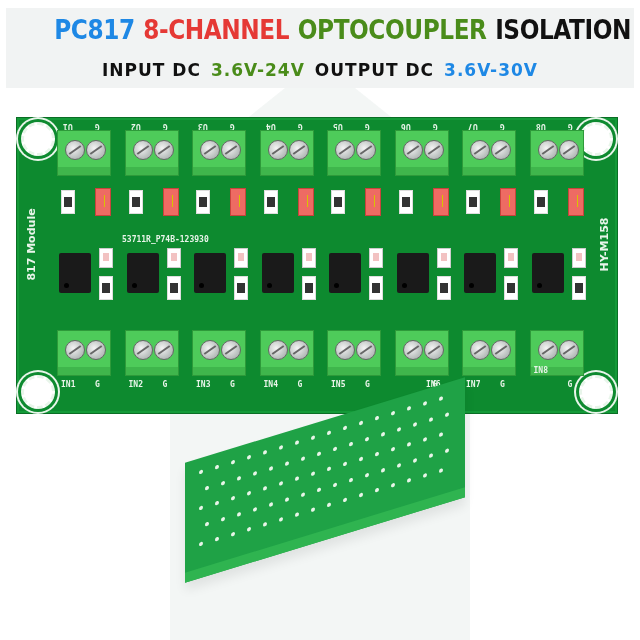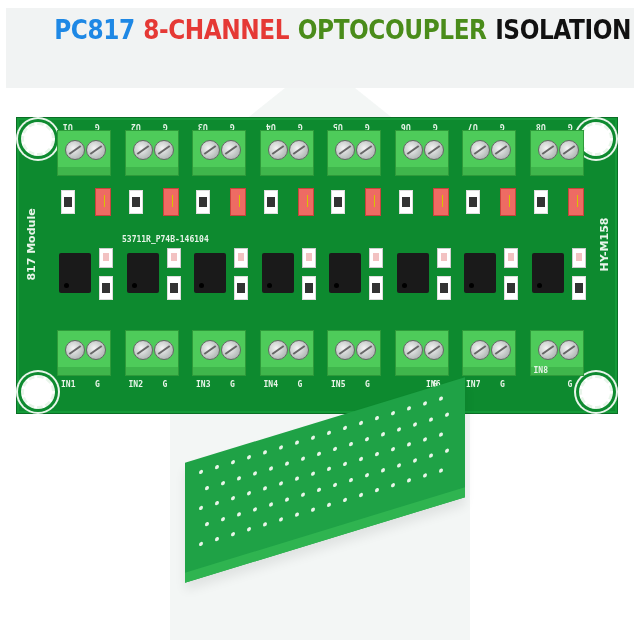--- a/index.html
+++ b/index.html
@@ -31,31 +31,34 @@
 </style>
 </head>
 <body>
 
 <div class="bg-watermark"></div>
 
 <div class="banner">
   <div class="title-line">
     <span class="sp" style="color:#1e88e5">PC817</span><span class="sp" style="color:#e53935">8-CHANNEL</span><span class="sp" style="color:#4a8c1a">OPTOCOUPLER</span><span class="sp" style="color:#111">ISOLATION</span><span class="sp" style="color:#1e88e5">MODULE</span>
   </div>
+  <div class="sub-line">
+    <span class="sp" style="color:#111">INPUT DC</span><span class="sp" style="color:#4a8c1a">3.6V-24V</span><span class="sp" style="color:#111">OUTPUT DC</span><span class="sp" style="color:#1e88e5">3.6V-30V</span>
+  </div>
 </div>
 
 <div class="pcb" id="pcb">
   <div class="hole" style="left:4px;top:4px"></div>
   <div class="hole" style="right:4px;top:4px"></div>
   <div class="hole" style="left:4px;bottom:4px"></div>
   <div class="hole" style="right:4px;bottom:4px"></div>
 
   <div class="vlabel" style="left:-22px;top:120px;transform:rotate(-90deg);">817 Module</div>
   <div class="vlabel" style="left:560px;top:120px;transform:rotate(-90deg);">HY-M158</div>
-  <div class="serial">53711R_P74B-146104</div>
+  <div class="serial">53711R_P74B-123930</div>
 <div class="lbl flip" style="left: 46px; top: 4px;">U1</div>
     <div class="lbl flip" style="left: 78px; top: 4px;">G</div>
     <div class="term" style="left: 40px; top: 12px;">
       <div class="screw" style="left: 7px;"></div>
       <div class="screw" style="left: 28px;"></div>
     </div>
     <div class="res" style="left: 44px; top: 72px;"></div>
     <div class="jumper" style="left: 78px; top: 70px;"></div>
     <div class="opto" style="left: 42px; top: 135px;"></div>
     <div class="led" style="left: 82px; top: 130px;"></div>

